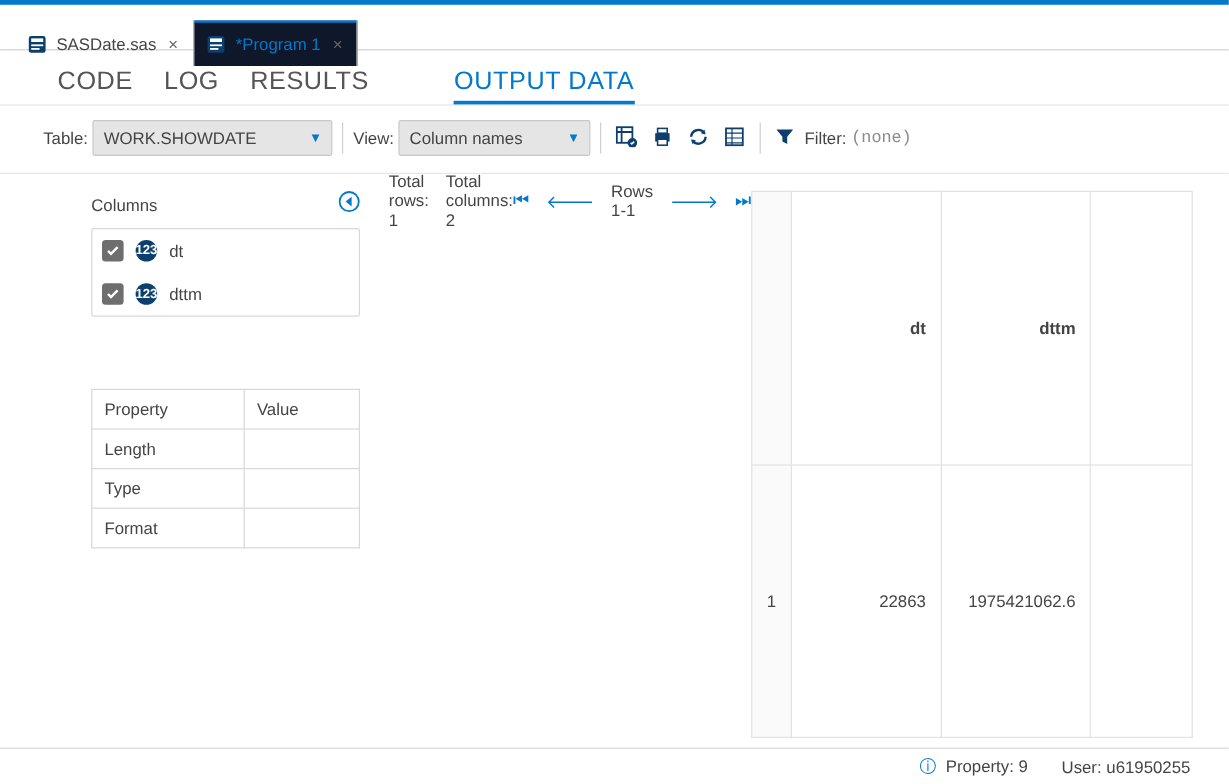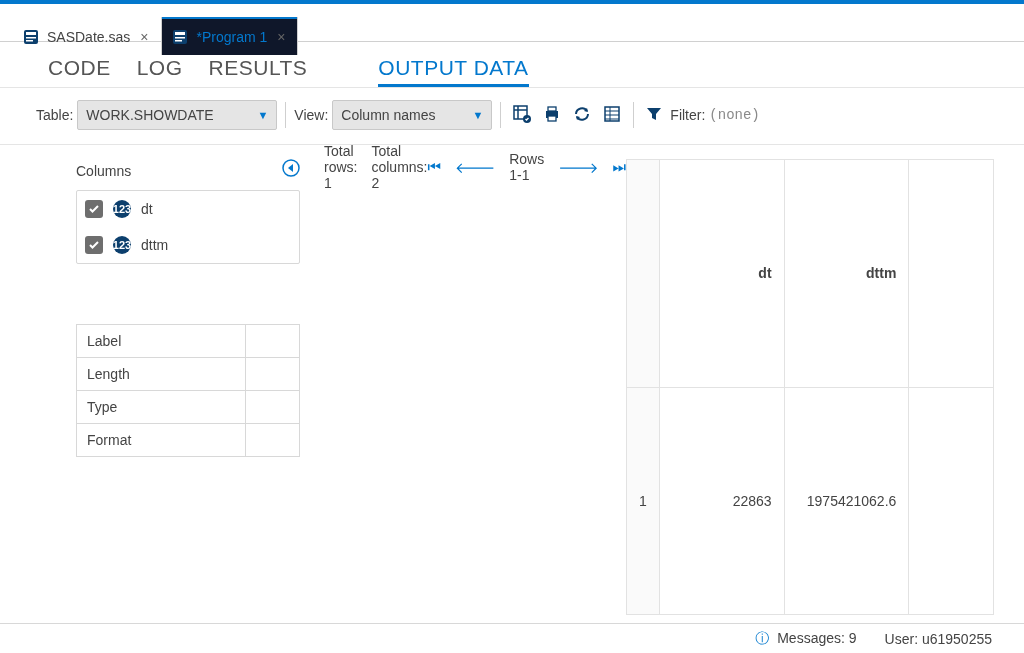--- a/index.html
+++ b/index.html
@@ -299,23 +299,23 @@
               <path d="M2 6 l2.5 2.5 L10 3" stroke="#fff" stroke-width="2" fill="none"></path>
             </svg>
           </span>
         <span class="num-badge">123</span>
         <span>dttm</span>
       </div>
     </div>
 
     <table class="prop-table">
       <tbody>
-      <tr>
-            <td>Label</td>
-            <td></td>
+          <tr>
+            <th>Property</th>
+            <th>Value</th>
           </tr>
       <tr>
             <td>Length</td>
             <td></td>
           </tr>
       <tr>
             <td>Type</td>
             <td></td>
           </tr>
       <tr>
@@ -355,20 +355,20 @@
         <td></td>
       </tr>
     </tbody>
       </table>
   </div>
 </div>
 
 <div class="statusbar">
   <span>
     <span class="info-icon">ⓘ</span>
-    <span>Messages:</span>
+    <span>Property:</span>
     <span>9</span>
   </span>
   <span>
     <span>User:</span>
     <span>u61950255</span>
   </span>
 </div>
 
 </body></html>

